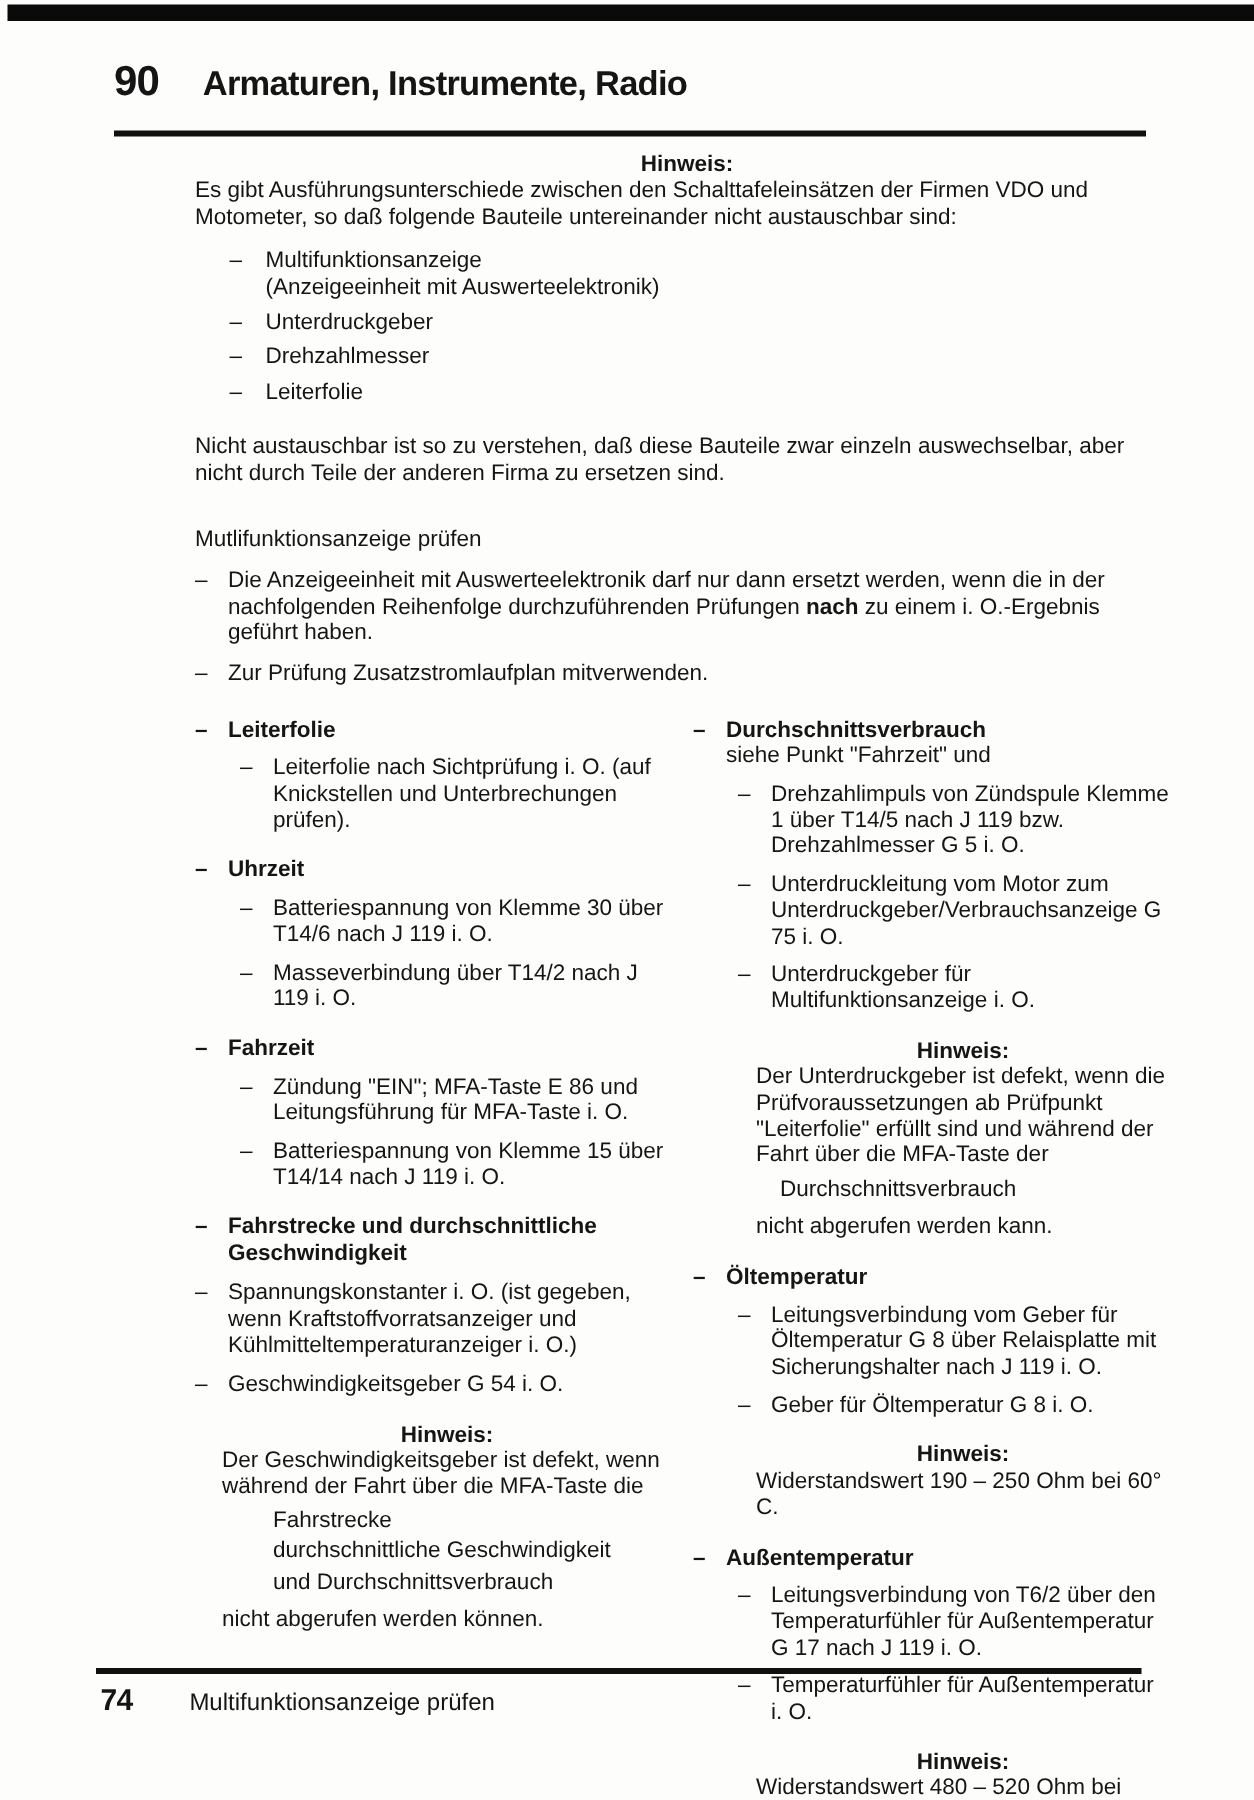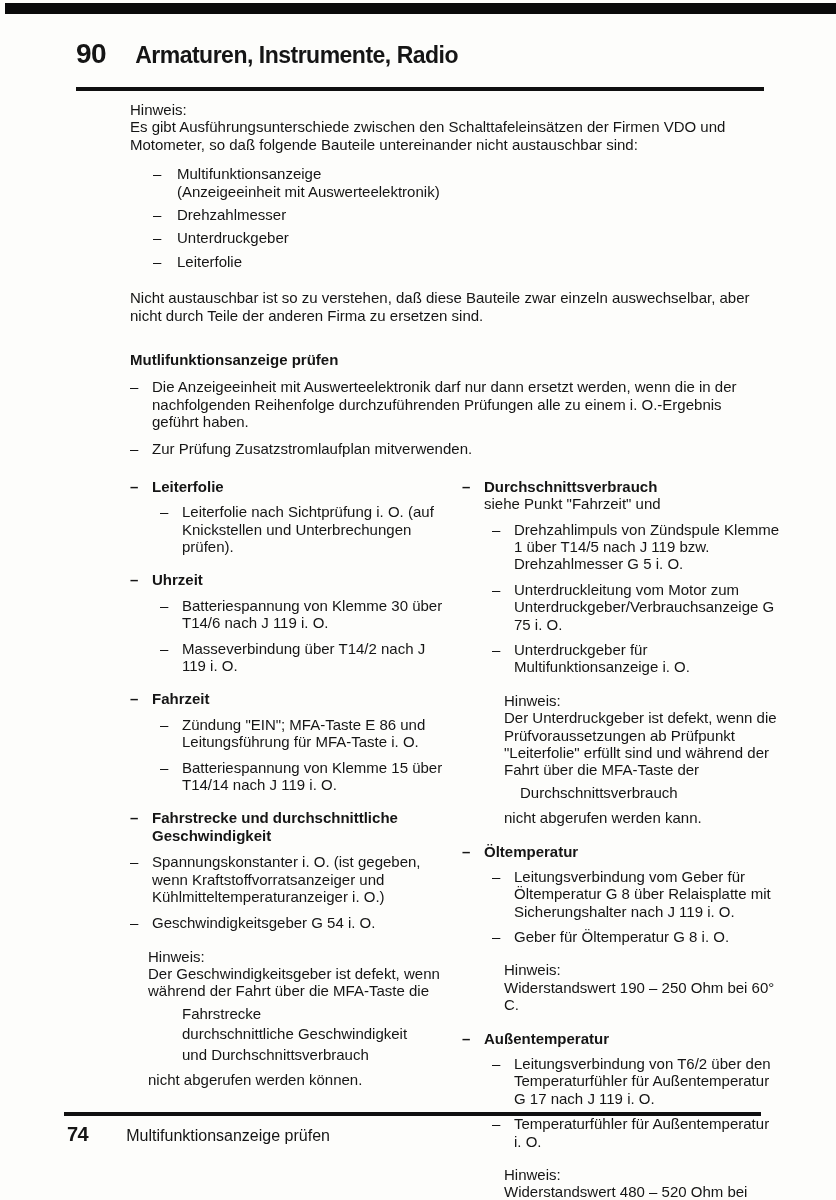--- a/index.html
+++ b/index.html
@@ -50,31 +50,31 @@
     background: #101010;
   }
 
   
   .content {
     position: absolute;
     top: 101px; left: 130px;
     width: 656px;
   }
 
-  .bold { font-weight: normal; }
+  .bold { font-weight: bold; text-align: center; }
   .intro-text, .note { width: 622px; }
 
   .ibullets { margin-top: 12px; margin-left: 23px; }
   .ib { display: flex; margin-top: 6px; }
   .ib::before { content: "\2013"; flex: 0 0 24px; }
   .ib .t { white-space: pre-line; }
 
   .note { margin-top: 19px; }
 
-  .sec-title { margin-top: 27px; font-weight: bold; }
+  .sec-title { margin-top: 27px; font-weight: normal; }
   .sec-b { display: flex; margin-top: 10px; width: 618px; }
   .sec-b::before { content: "\2013"; flex: 0 0 22px; }
 
   
   .cols { display: flex; margin-top: 20px; }
   .col { width: 318px; }
   .col + .col { margin-left: 14px; }
 
   .h1 { display: flex; font-weight: bold; margin-top: 16px; }
   .h1::before { content: "\2013"; flex: 0 0 22px; }
@@ -126,36 +126,36 @@
 
     <section>
       <p class="bold">Hinweis:</p>
       <p class="intro-text">Es gibt Ausführungsunterschiede zwischen den Schalttafeleinsätzen der Firmen VDO und Motometer, so daß folgende Bauteile untereinander nicht austauschbar sind:</p>
       <div class="ibullets">
         <div class="ib">
             <span class="t">Multifunktionsanzeige
 (Anzeigeeinheit mit Auswerteelektronik)</span>
           </div>
         <div class="ib">
+            <span class="t">Unterdruckgeber</span>
+          </div>
+        <div class="ib">
             <span class="t">Drehzahlmesser</span>
-          </div>
-        <div class="ib">
-            <span class="t">Unterdruckgeber</span>
           </div>
         <div class="ib">
             <span class="t">Leiterfolie</span>
           </div>
       </div>
       <p class="note">Nicht austauschbar ist so zu verstehen, daß diese Bauteile zwar einzeln auswechselbar, aber nicht durch Teile der anderen Firma zu ersetzen sind.</p>
     </section>
 
     <section>
       <p class="sec-title">Mutlifunktionsanzeige prüfen</p>
       <div class="sec-b">
-        <span><span>Die Anzeigeeinheit mit Auswerteelektronik darf nur dann ersetzt werden, wenn die in der nachfolgenden Reihenfolge durchzuführenden Prüfungen </span><span class="bold">alle</span><span> zu einem i. O.-Ergebnis geführt haben.</span></span>
+        <span><span>Die Anzeigeeinheit mit Auswerteelektronik darf nur dann ersetzt werden, wenn die in der nachfolgenden Reihenfolge durchzuführenden Prüfungen </span><span class="bold">nach</span><span> zu einem i. O.-Ergebnis geführt haben.</span></span>
       </div>
       <div class="sec-b">
         <span>Zur Prüfung Zusatzstromlaufplan mitverwenden.</span>
       </div>
     </section>
 
     <div class="cols">
 
       <div class="col">
 

